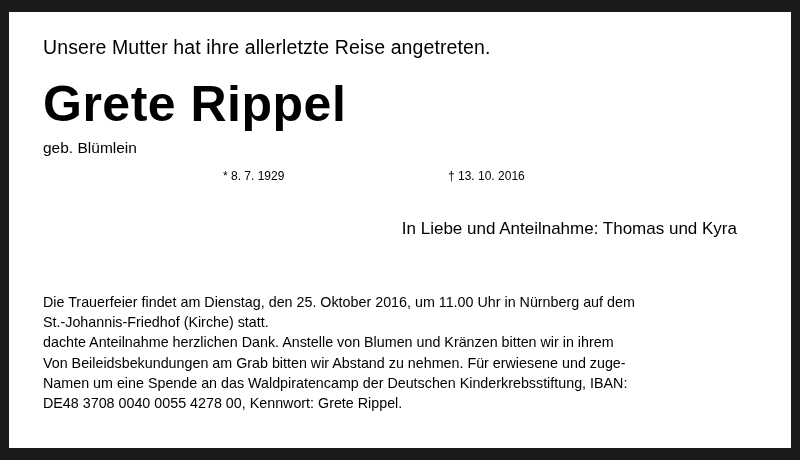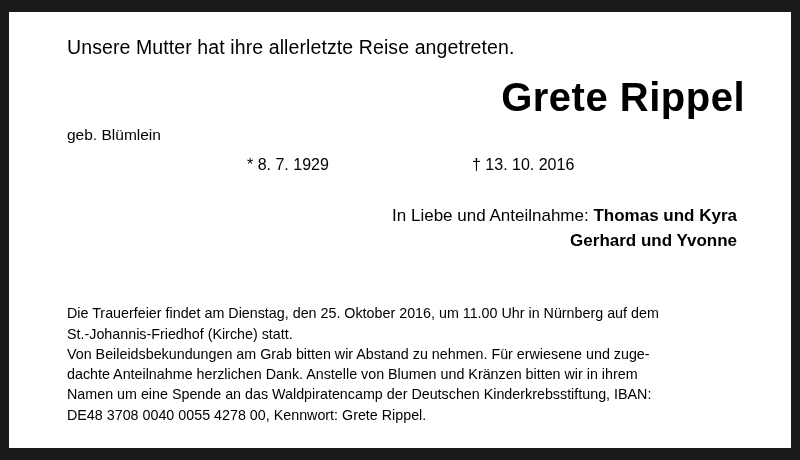--- a/index.html
+++ b/index.html
@@ -22,45 +22,45 @@
     background: #ffffff;
     border-top: 12px solid #1a1a1a;
     border-bottom: 12px solid #1a1a1a;
     border-left: 9px solid #1a1a1a;
     border-right: 9px solid #1a1a1a;
   }
   .inner {
     box-sizing: border-box;
     width: 100%;
     height: 100%;
-    padding: 18px 46px 10px 58px;
+    padding: 18px 46px 10px 34px;
   }
   .opening {
     font-size: 19.5px;
     letter-spacing: 0.1px;
     margin-top: 6px;
     margin-bottom: 6px;
   }
   .name {
-    text-align: right;
-    font-size: 40px;
+    text-align: left;
+    font-size: 50px;
     font-weight: bold;
     letter-spacing: 0.5px;
     margin-top: 16px;
     margin-bottom: 6px;
   }
   .maiden {
     font-size: 15.5px;
     margin-top: 0;
     margin-bottom: 12px;
   }
   .dates {
     position: relative;
     height: 22px;
-    font-size: 16px;
+    font-size: 12px;
     margin-bottom: 18px;
   }
   .date-birth {
     position: absolute;
     left: 180px;
     top: 0;
   }
   .date-death {
     position: absolute;
     left: 405px;
@@ -76,21 +76,21 @@
     font-weight: bold;
   }
   .dedication {
     text-align: right;
     font-size: 17px;
     line-height: 1.45;
     margin-top: 26px;
     margin-right: 8px;
   }
   .dedication .bold {
-    font-weight: bold;
+    font-weight: normal;
   }
   .body-text {
     font-size: 14.3px;
     line-height: 1.42;
     margin-top: 50px;
   }
   .body-text p {
     margin: 0;
   }
 </style>
@@ -107,26 +107,25 @@
     <div class="maiden">geb. Blümlein</div>
 
     <div class="dates">
       <span class="date-birth">* 8. 7. 1929</span>
       <span class="date-death">† 13. 10. 2016</span>
     </div>
 
 
     <div class="dedication">
       <div><span>In Liebe und Anteilnahme: </span><span class="bold">Thomas und Kyra</span></div>
-      <div class="bold">Gerhard und Yvonne</div>
     </div>
 
     <div class="body-text">
       <p>Die Trauerfeier findet am Dienstag, den 25. Oktober 2016, um 11.00 Uhr in Nürnberg auf dem</p>
       <p>St.-Johannis-Friedhof (Kirche) statt.</p>
+      <p>dachte Anteilnahme herzlichen Dank. Anstelle von Blumen und Kränzen bitten wir in ihrem</p>
       <p>Von Beileidsbekundungen am Grab bitten wir Abstand zu nehmen. Für erwiesene und zuge-</p>
-      <p>dachte Anteilnahme herzlichen Dank. Anstelle von Blumen und Kränzen bitten wir in ihrem</p>
       <p>Namen um eine Spende an das Waldpiratencamp der Deutschen Kinderkrebsstiftung, IBAN:</p>
       <p>DE48 3708 0040 0055 4278 00, Kennwort: Grete Rippel.</p>
     </div>
 
   </div>
 </div>
 
 </body></html>

